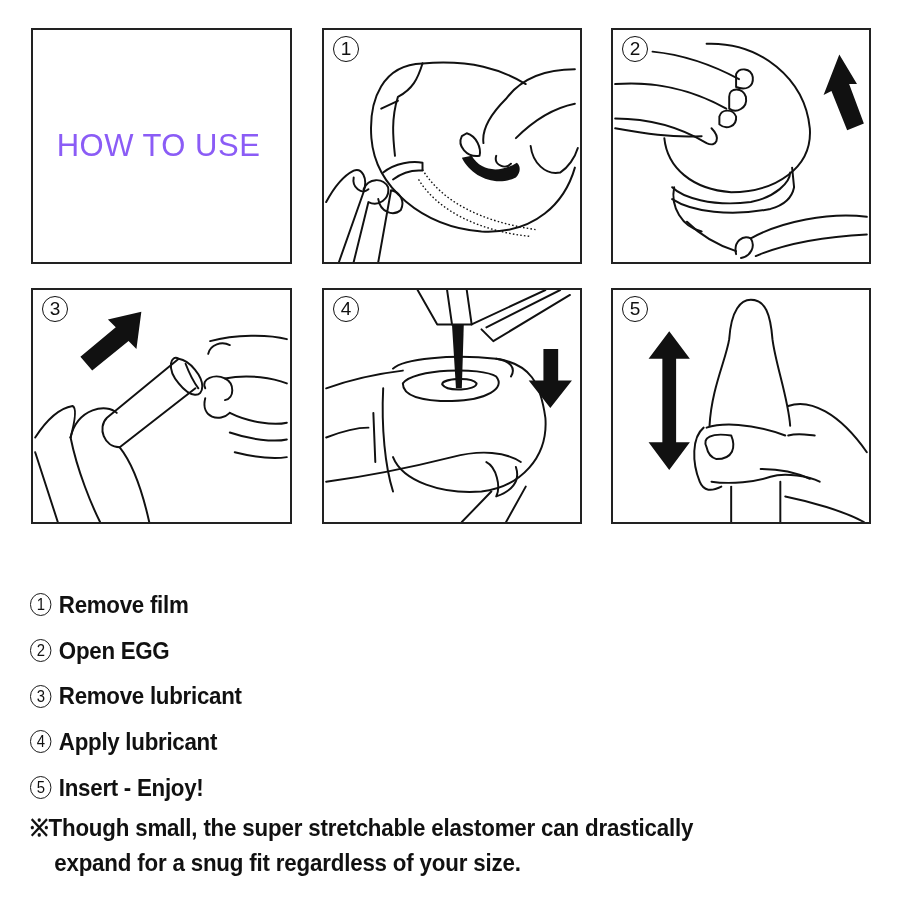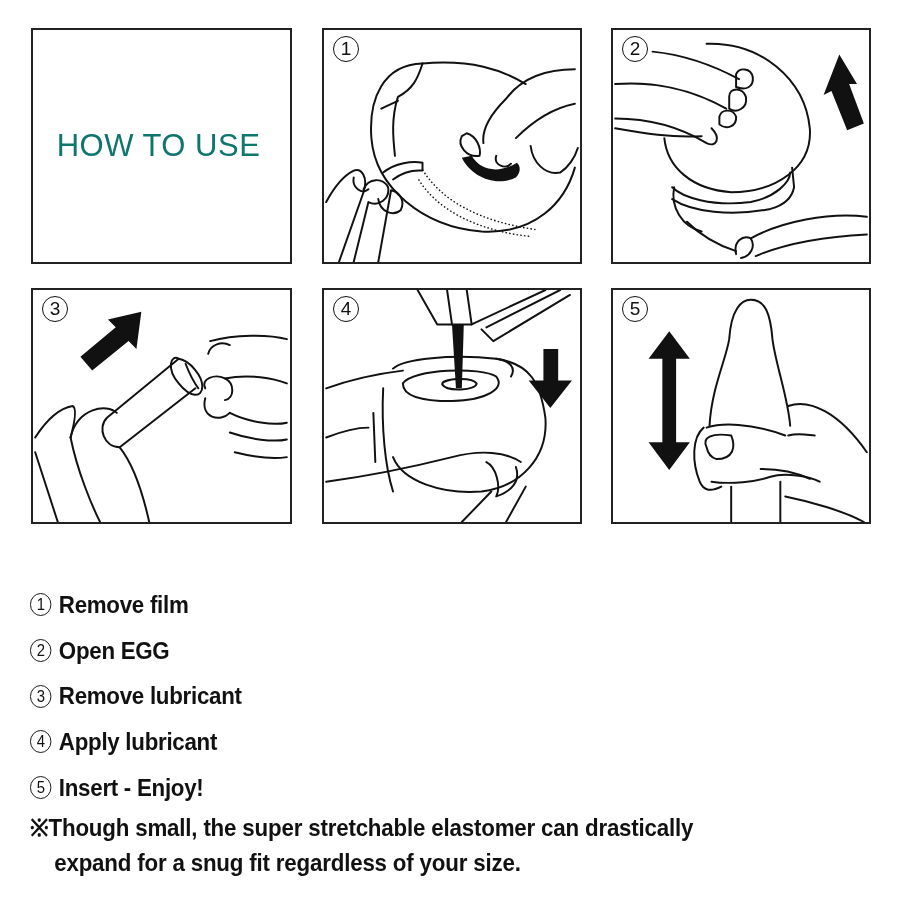--- a/index.html
+++ b/index.html
@@ -1,20 +1,20 @@
 <!DOCTYPE html>
 <html><head>
 <meta charset="utf-8">
 <style>
   html, body { margin:0; padding:0; background:#ffffff; }
   body { width:900px; height:900px; position:relative; overflow:hidden; font-family:"Liberation Sans", sans-serif; color:#111; }
   .panel { position:absolute; border:2px solid #222; box-sizing:border-box; background:#fff; overflow:hidden; }
   .panel svg { position:absolute; left:0; top:0; width:100%; height:100%; }
   .title-panel { display:flex; align-items:center; justify-content:center; }
-  .title-text { font-family:"Liberation Sans", sans-serif; font-size:31px; letter-spacing:0.5px; color:#0f766e; margin-left:-6px; }
+  .title-text { font-family:"Liberation Sans", sans-serif; font-size:31px; letter-spacing:0.5px; color:#8b5cf6; margin-left:-6px; }
   .step-num { position:absolute; left:9px; top:6px; width:26px; height:26px; border:1.8px solid #111; border-radius:50%; box-sizing:border-box; font-size:19px; line-height:23px; text-align:center; font-family:"Liberation Sans", sans-serif; background:#fff; z-index:2; }
   .steps { position:absolute; left:30px; top:582px; width:850px; }
   .step-line { height:45.7px; display:flex; align-items:center; font-size:24px; font-weight:bold; letter-spacing:-0.3px; transform:scaleX(0.93); transform-origin:left center; }
   .circ { display:inline-block; width:23px; height:23px; border:1.6px solid #111; border-radius:50%; box-sizing:border-box; font-size:16px; font-weight:normal; line-height:21px; text-align:center; margin-right:8px; }
   .note { position:absolute; left:30px; top:810px; width:880px; font-size:24px; font-weight:bold; line-height:35px; transform:scaleX(0.93); transform-origin:left top; letter-spacing:-0.2px; }
   .note .line2 { padding-left:26px; display:block; }
   .ln { fill:none; stroke:#111; stroke-width:2; stroke-linejoin:round; stroke-linecap:round; }
   .fillb { fill:#111; stroke:none; }
   .dash { fill:none; stroke:#111; stroke-width:1.4; stroke-dasharray:1.6 2.2; }
 </style>

